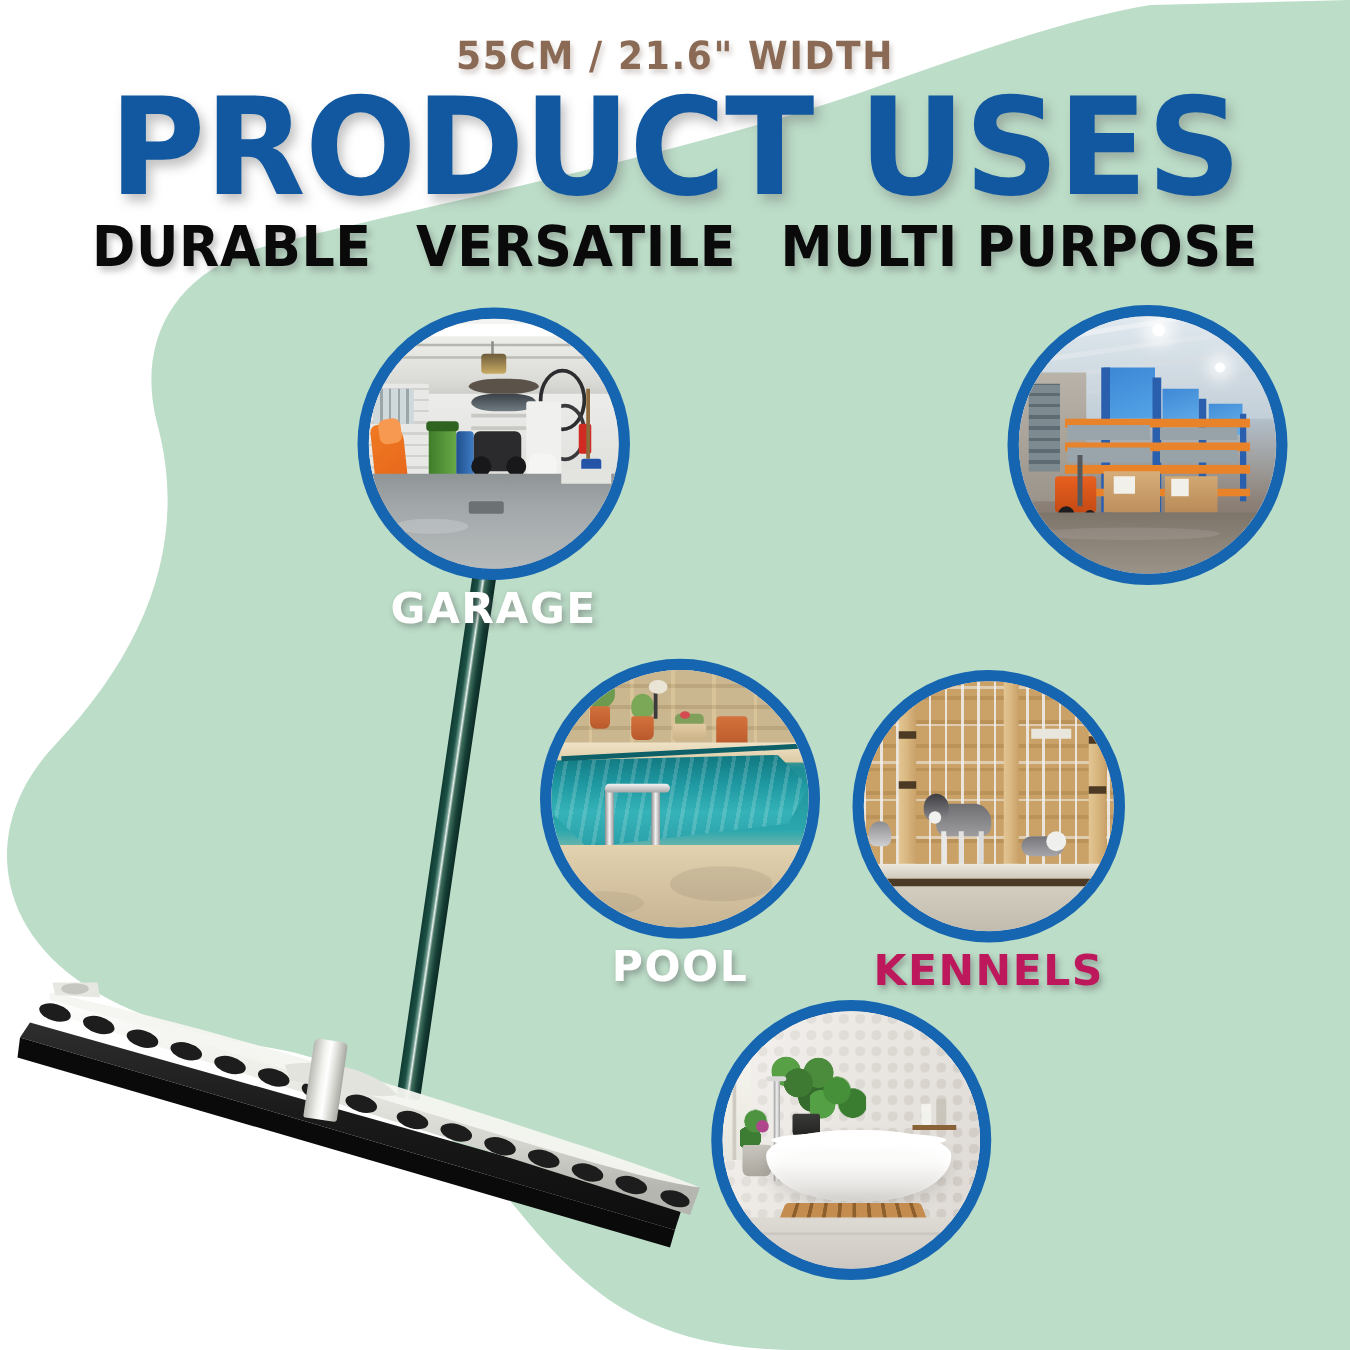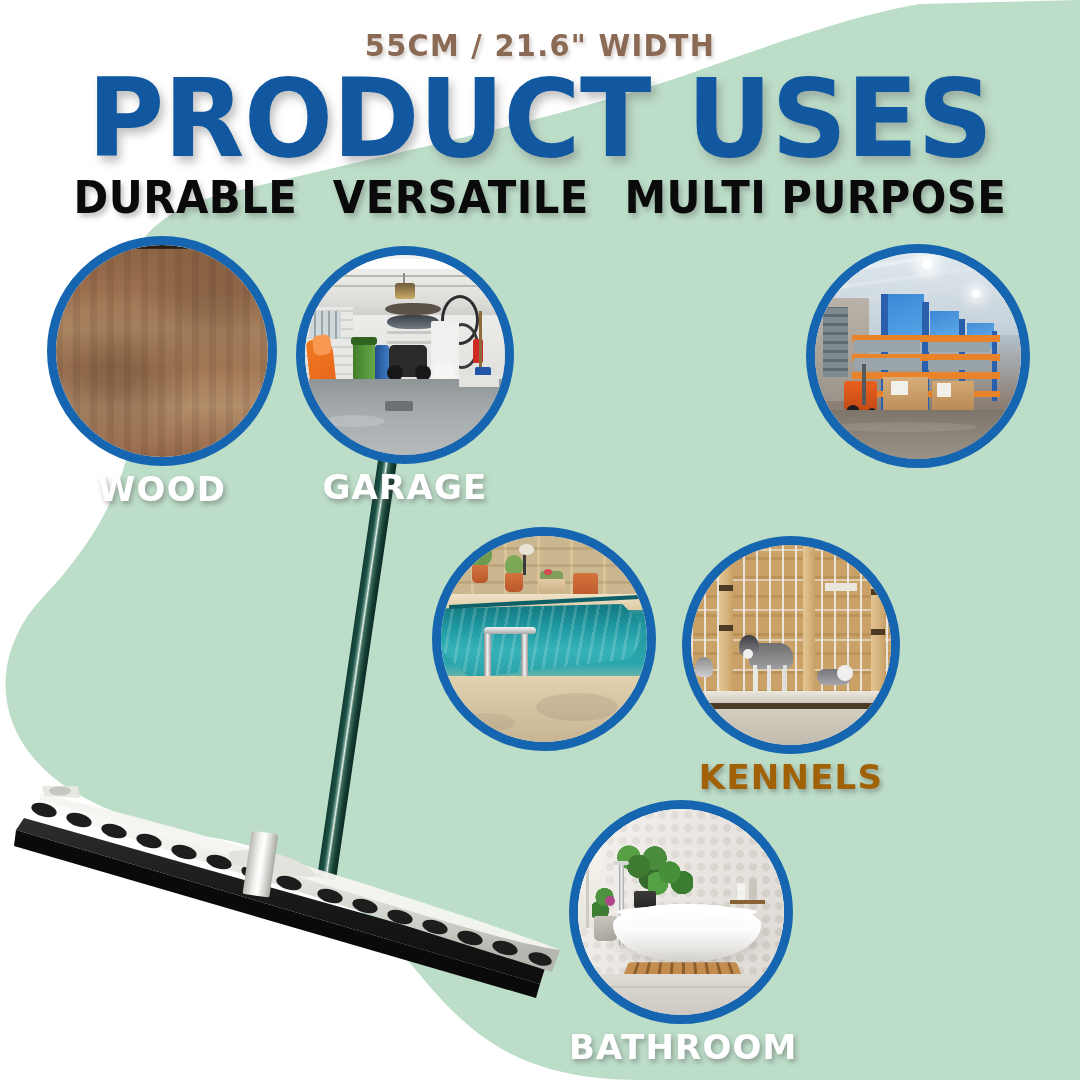--- a/index.html
+++ b/index.html
@@ -133,28 +133,22 @@
   <div class="header">
     <p class="kicker" style="color: rgb(138, 106, 84);">55CM / 21.6" WIDTH</p>
     <h1 class="title" style="color: rgb(17, 88, 160);">PRODUCT USES</h1>
     <p class="tagline" style="color: rgb(10, 10, 10);">
       <span>DURABLE</span>
       <span>VERSATILE</span>
       <span>MULTI PURPOSE</span>
     </p>
   </div>
 
-  <div class="circle-item" id="item-wood" style="left: 47px; top: 236px; width: 230px;">
-    <div class="circle" style="width: 230px; height: 230px; border-color: rgb(21, 101, 176);">
-      <div class="photo ph-wood"></div>
-    </div>
-    <div class="clabel" style="color: rgb(255, 255, 255);">WOOD</div>
-  </div>
-
-  <div class="circle-item" id="item-garage" style="left: 296px; top: 246px; width: 218px;">
+
+  <div class="circle-item" id="item-garage" style="left: 286px; top: 246px; width: 218px;">
     <div class="circle" style="width: 218px; height: 218px; border-color: rgb(21, 101, 176);">
       <div class="photo ph-garage">
 
         <div class="lay" style="left:0;top:0;width:100%;height:34%;background:linear-gradient(180deg,#f4f4f2 0%,#dcdcd8 70%,#c6c6c2 100%);"></div>
         <div class="lay" style="left:14%;top:2%;width:72%;height:5%;background:#ffffff;"></div>
         <div class="lay" style="left:12%;top:10%;width:76%;height:2px;background:#b7b7b2;"></div>
         <div class="lay" style="left:12%;top:15%;width:76%;height:2px;background:#bdbdb8;"></div>
 
         <div class="lay" style="left:49%;top:9%;width:2px;height:6%;background:#8d8d88;"></div>
         <div class="lay" style="left:45%;top:14%;width:10%;height:8%;background:linear-gradient(180deg,#6e5b3c,#c9ab63);border-radius:3px;"></div>
@@ -288,20 +282,21 @@
 
         <div class="lay" style="left:21%;top:45%;width:7px;height:34%;background:linear-gradient(90deg,#8e8e8e,#f2f2f2,#9a9a9a);border-radius:4px;"></div>
         <div class="lay" style="left:39%;top:45%;width:7px;height:34%;background:linear-gradient(90deg,#8e8e8e,#f2f2f2,#9a9a9a);border-radius:4px;"></div>
         <div class="lay" style="left:21%;top:44%;width:25%;height:7px;background:linear-gradient(180deg,#f4f4f4,#a8a8a8);border-radius:4px;"></div>
 
         <div class="lay" style="left:0;top:68%;width:100%;height:32%;background:linear-gradient(180deg,#e2d2ae 0%,#d3c1a0 55%,#c8b593 100%);"></div>
         <div class="lay" style="left:46%;top:76%;width:40%;height:14%;background:rgba(0,0,0,.07);border-radius:50%;"></div>
         <div class="lay" style="left:6%;top:86%;width:30%;height:9%;background:rgba(0,0,0,.05);border-radius:50%;"></div>
       </div>
     </div>
+    <div class="clabel" style="color: rgb(255, 255, 255);">POOL</div>
   </div>
 
   <div class="circle-item" id="item-kennels" style="left: 682px; top: 536px; width: 218px;">
     <div class="circle" style="width: 218px; height: 218px; border-color: rgb(21, 101, 176);">
       <div class="photo ph-kennels">
 
         <div class="lay" style="left:0;top:0;width:100%;height:82%;background:repeating-linear-gradient(0deg,#caa166 0 16px,#bb9257 16px 19px);"></div>
 
         <div class="lay" style="left:0;top:0;width:100%;height:78%;
              background:repeating-linear-gradient(90deg,rgba(240,240,240,.85) 0 2px,rgba(0,0,0,0) 2px 13px),
@@ -329,21 +324,21 @@
         <div class="lay" style="left:73%;top:60%;width:8%;height:8%;background:#efefed;border-radius:50%;"></div>
 
         <div class="lay" style="left:2%;top:56%;width:9%;height:10%;background:linear-gradient(180deg,#8d8d90,#cfcfd2);border-radius:50% 50% 30% 30%;"></div>
 
         <div class="lay" style="left:0;top:73%;width:100%;height:6%;background:linear-gradient(180deg,#ece8de,#cfcabd);"></div>
         <div class="lay" style="left:0;top:79%;width:100%;height:4%;background:#4a3a26;"></div>
 
         <div class="lay" style="left:0;top:82%;width:100%;height:18%;background:linear-gradient(180deg,#d2cdbf,#c2bcae);"></div>
       </div>
     </div>
-    <div class="clabel" style="color: #a16207;">KENNELS</div>
+    <div class="clabel" style="color: #be185d;">KENNELS</div>
   </div>
 
   <div class="circle-item" id="item-bathroom" style="left: 569px; top: 800px; width: 224px;">
     <div class="circle" style="width: 224px; height: 224px; border-color: rgb(21, 101, 176);">
       <div class="photo ph-bathroom">
 
         <div class="lay" style="left:0;top:0;width:100%;height:80%;
              background:radial-gradient(circle at 6px 6px, #d9d4cd 0 4px, #ece8e3 4px 6px) 0 0/13px 13px,
                         #e8e4df;"></div>
         <div class="lay" style="left:0;top:0;width:100%;height:80%;background:linear-gradient(115deg,rgba(255,255,255,.45),rgba(160,152,144,.18));"></div>
@@ -372,21 +367,20 @@
         <div class="lay" style="left:19%;top:47%;width:68%;height:6%;background:#ffffff;border-radius:50%;"></div>
 
         <div class="lay" style="left:23%;top:74%;width:56%;height:10%;
              background:repeating-linear-gradient(90deg,#c48c4e 0 9px,#8d5f2c 9px 12px);
              border-radius:3px;transform:perspective(60px) rotateX(22deg);"></div>
 
         <div class="lay" style="left:0;top:80%;width:100%;height:20%;background:linear-gradient(180deg,#dedad4,#cdc9c2);"></div>
         <div class="lay" style="left:0;top:86%;width:100%;height:2px;background:rgba(0,0,0,.07);"></div>
       </div>
     </div>
-    <div class="clabel" style="color: rgb(255, 255, 255);">BATHROOM</div>
   </div>
 
   <div id="pole"></div>
   <div id="ferrule"></div>
 
   <svg id="squeegee" viewBox="0 0 620 320">
     <defs>
       <linearGradient id="headg" x1="0" y1="0" x2="0.15" y2="1">
         <stop offset="0%" stop-color="#ffffff"></stop>
         <stop offset="40%" stop-color="#eeeee9"></stop>

